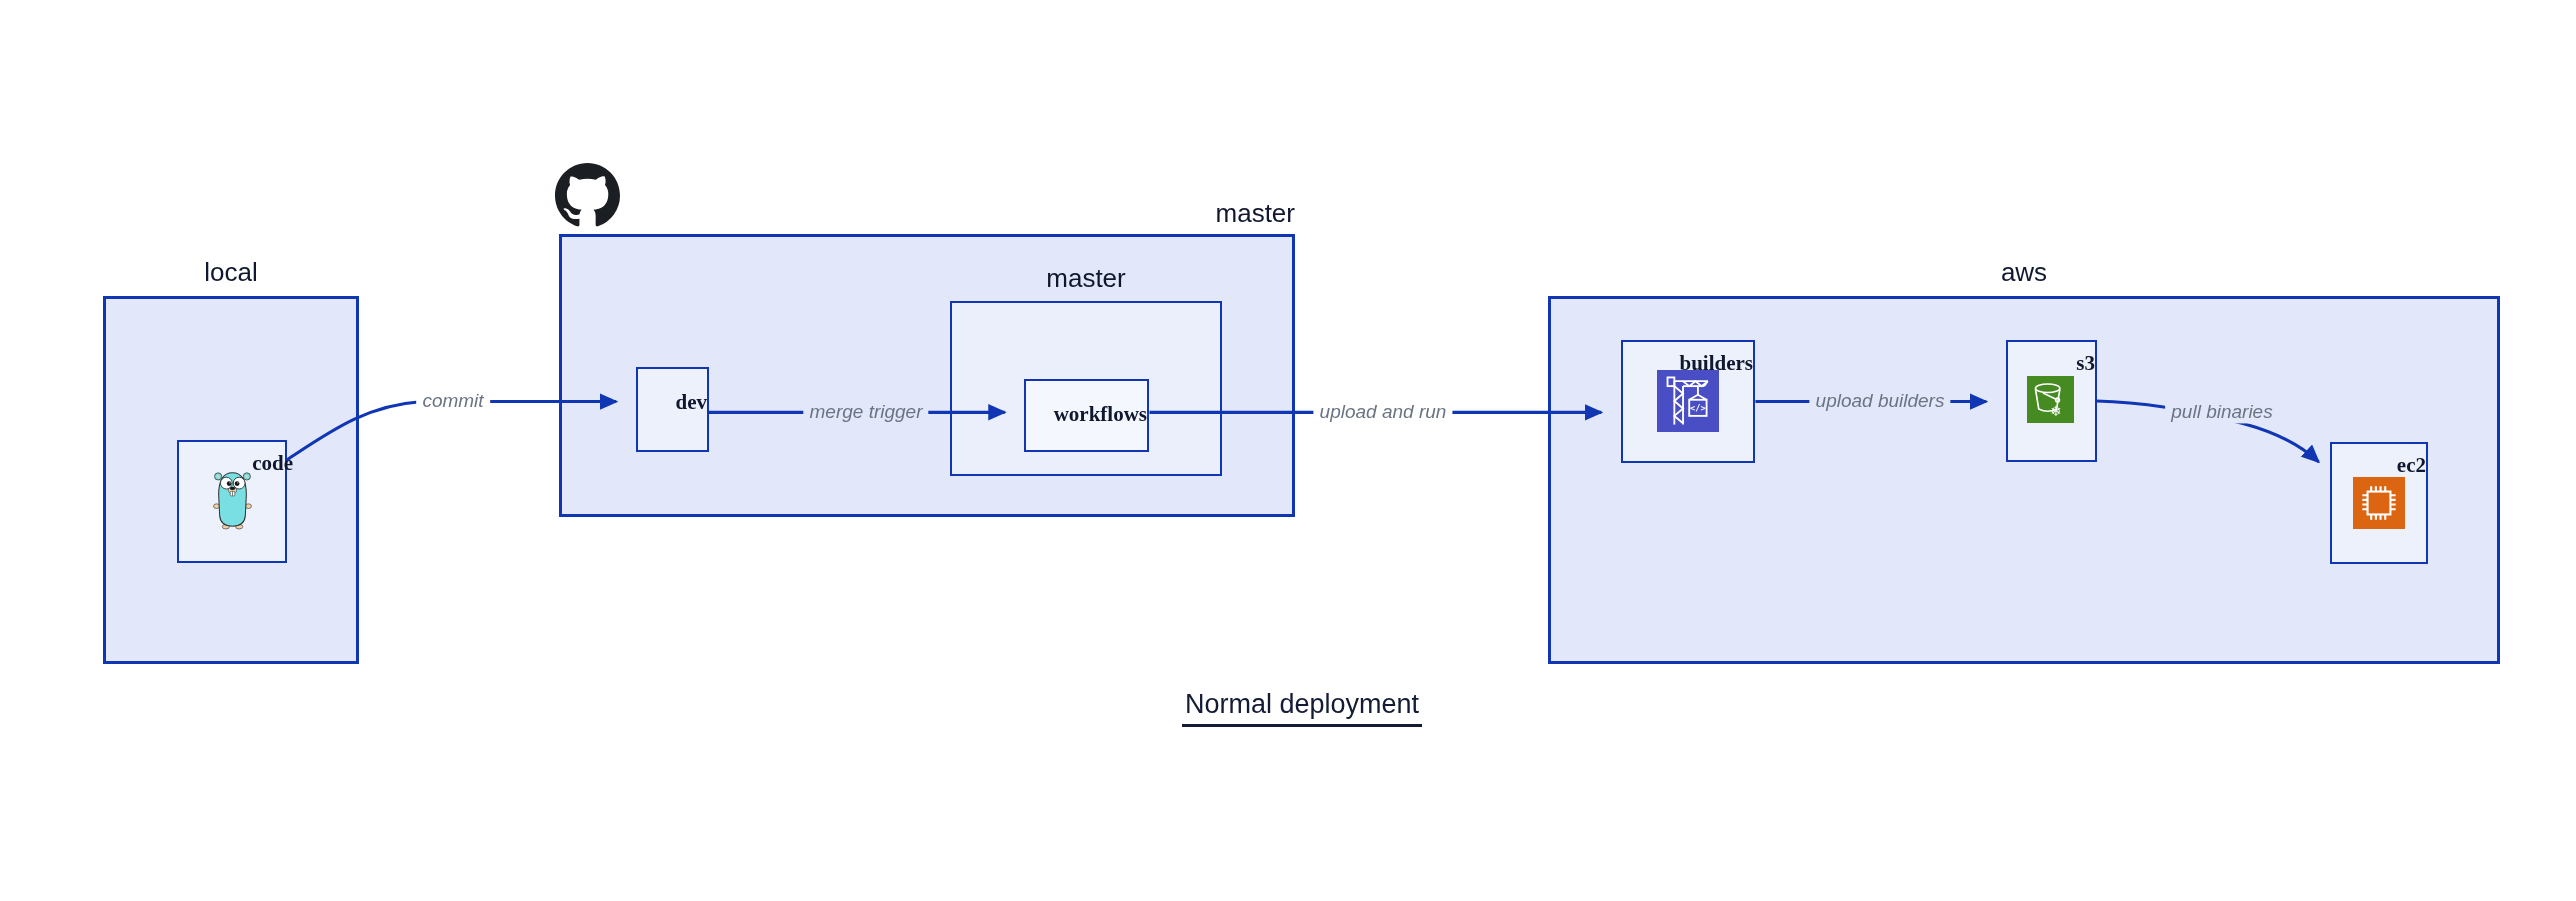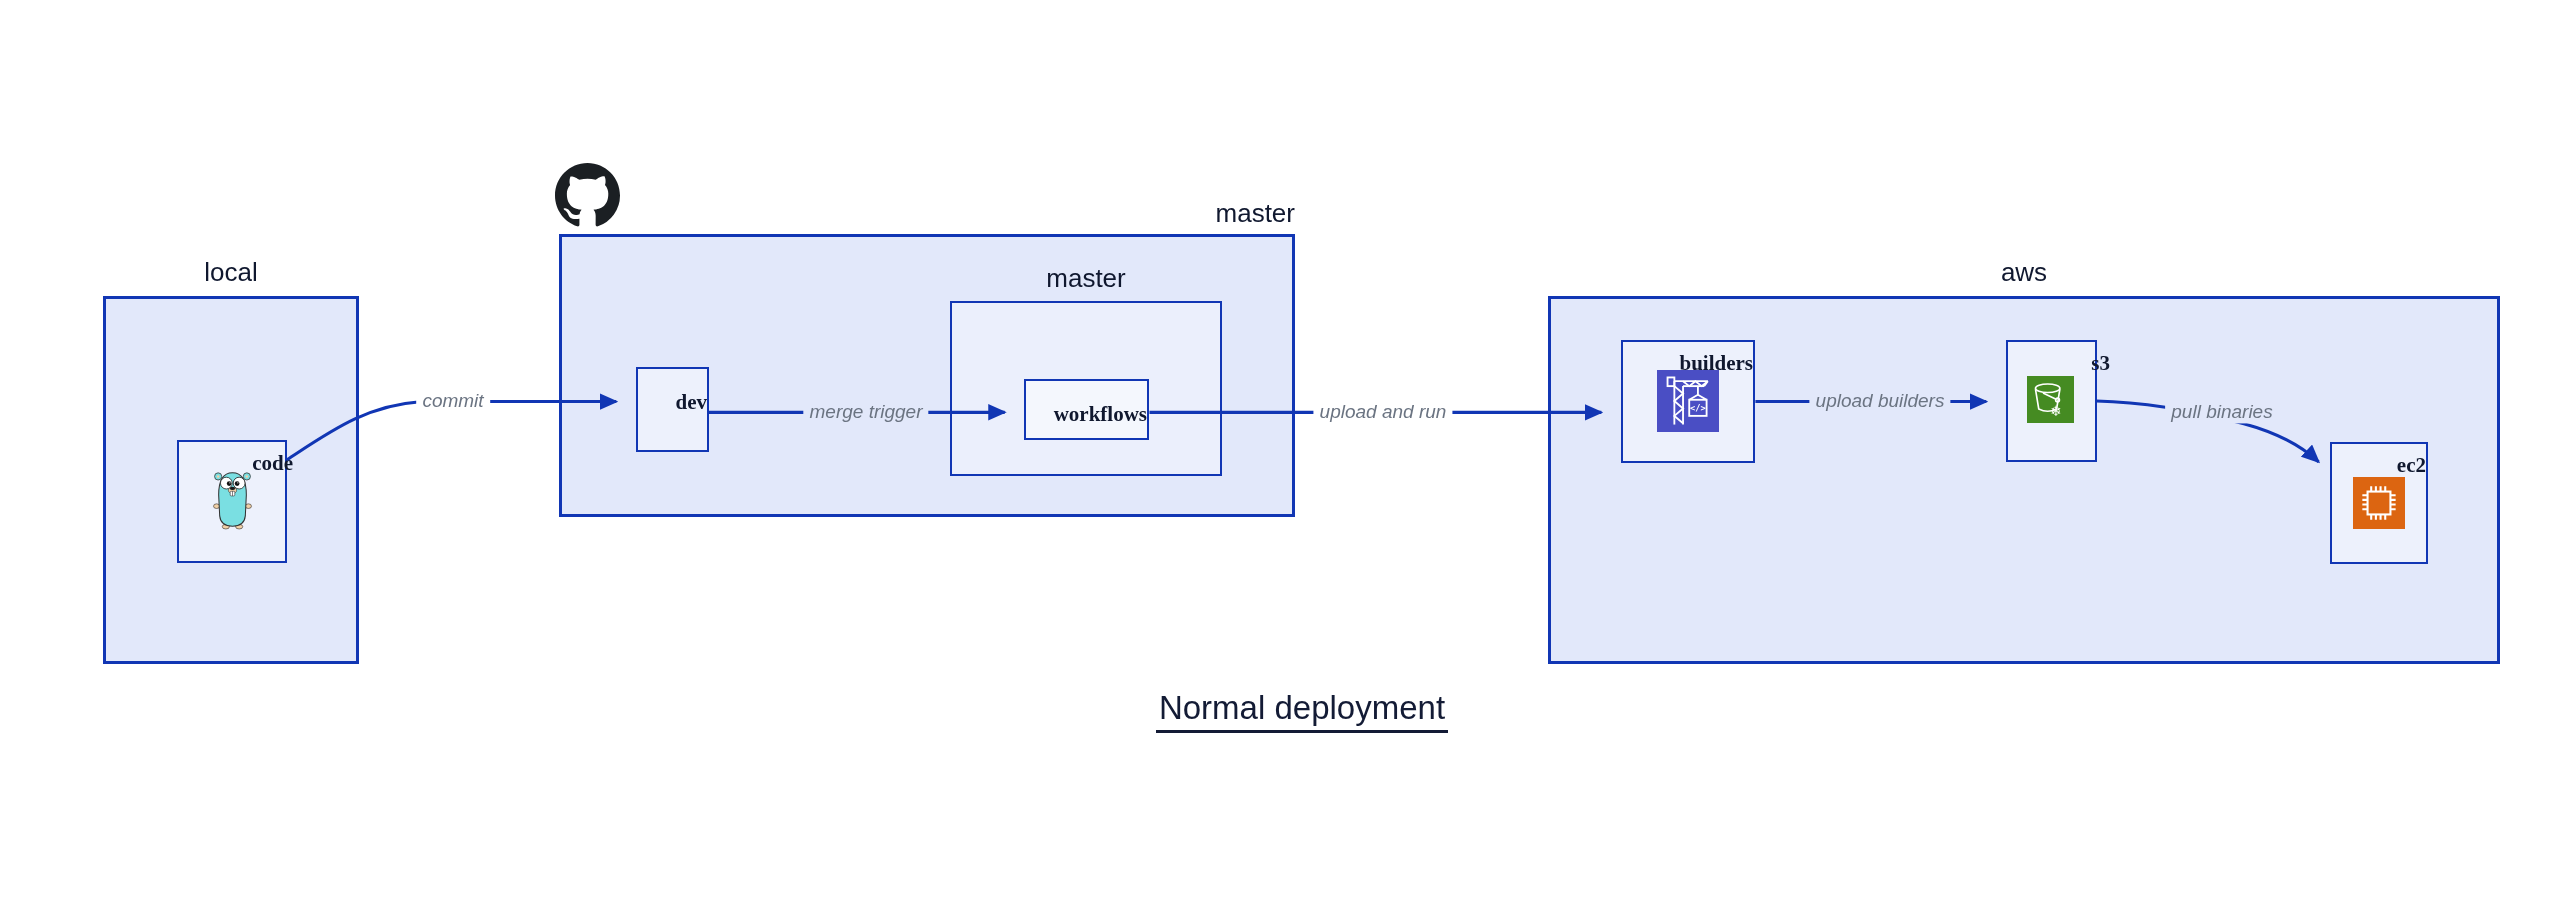--- a/index.html
+++ b/index.html
@@ -17,21 +17,21 @@
   .node-label{position:absolute;width:100%;text-align:right;color:#10182f;
               font-weight:bold;font-size:21px;line-height:1;font-family:Liberation Serif, serif;}
   .edge-label{position:absolute;transform:translate(-50%,-50%);white-space:nowrap;
               font-style:italic;color:#6b7482;font-size:19px;line-height:1;padding:2.1px 6.2px;}
   .bg-white{background:#ffffff;}
   .bg-lav{background:#e2e8fa;}
   .center{text-align:center;}
   .right{text-align:right;}
   
   .title-wrap{position:absolute;left:0;top:690px;width:100%;text-align:center;}
-  .title{display:inline-block;color:#131b35;font-size:33px;line-height:1.1;
+  .title{display:inline-block;color:#131b35;font-size:27px;line-height:1.1;
          padding:0 3.1px 4.1px 3.1px;border-bottom:3.1px solid #131b35;text-align:right;}
   
   svg{display:block;}
   .overlay{position:absolute;left:0;top:0;pointer-events:none;}
   .icon{position:absolute;}
 </style>
 </head>
 <body>
 
 <div class="canvas">
@@ -53,29 +53,29 @@
   </div>
 
   <div class="node" style="left:177px;top:440px;width:110px;height:123px;padding-left:8px;">
     <div class="node-label" style="top:11.3px;">code</div>
   </div>
 
   <div class="node" style="left:636px;top:367px;width:73px;height:85px;">
     <div class="node-label" style="top:23px;">dev</div>
   </div>
 
-  <div class="node workflows" style="left:1024px;top:379px;width:125px;height:61px;">
+  <div class="node workflows" style="left:1024px;top:379px;width:125px;height:73px;">
     <div class="node-label" style="top:23px;">workflows</div>
   </div>
 
   <div class="node" style="left:1621px;top:340px;width:134px;height:123px;">
     <div class="node-label" style="top:11.3px;">builders</div>
   </div>
 
-  <div class="node" style="left:2006px;top:340px;width:91px;height:122px;padding-left:15px;">
+  <div class="node" style="left:2006px;top:340px;width:91px;height:122px;">
     <div class="node-label" style="top:11.3px;">s3</div>
   </div>
 
   <div class="node" style="left:2330px;top:442px;width:98px;height:122px;">
     <div class="node-label" style="top:11.3px;">ec2</div>
   </div>
 
   <div class="icon" style="left:212px;top:468px;width:41px;height:63px;">
     <svg width="41" height="63" viewBox="0 0 80 122">
       <circle cx="12" cy="16" r="7" fill="#7adfe2" stroke="#333" stroke-width="1.5"></circle>

